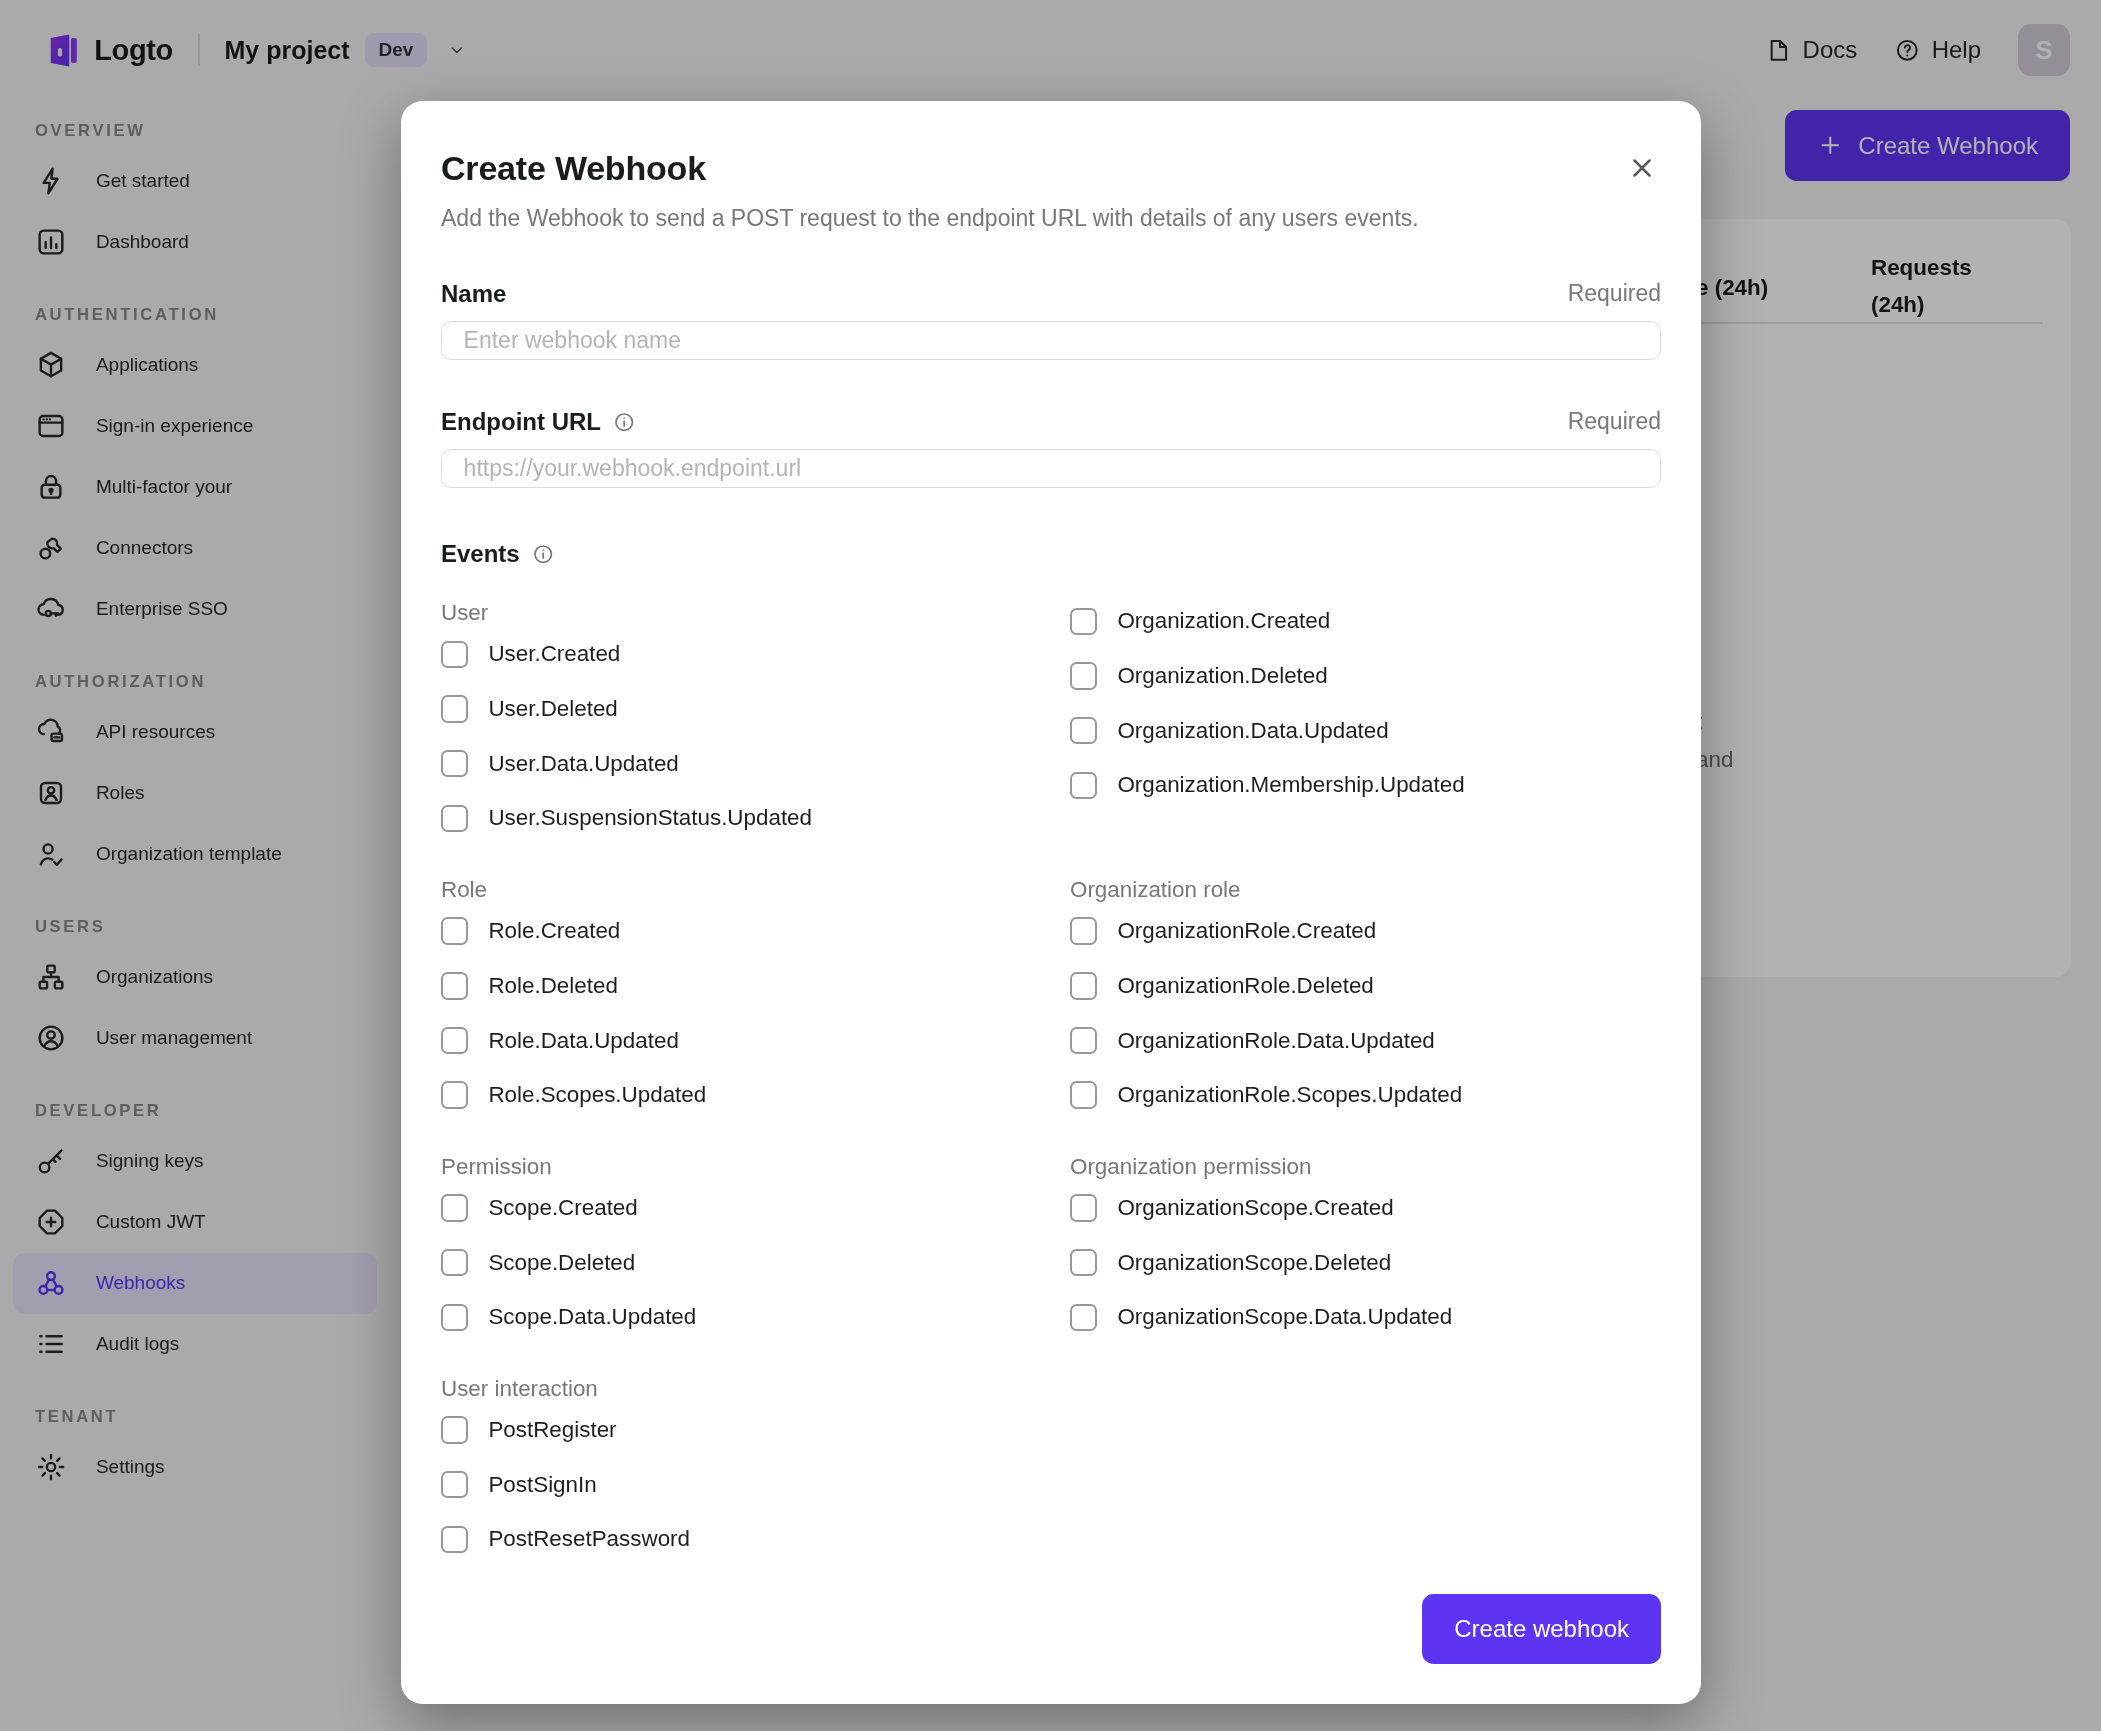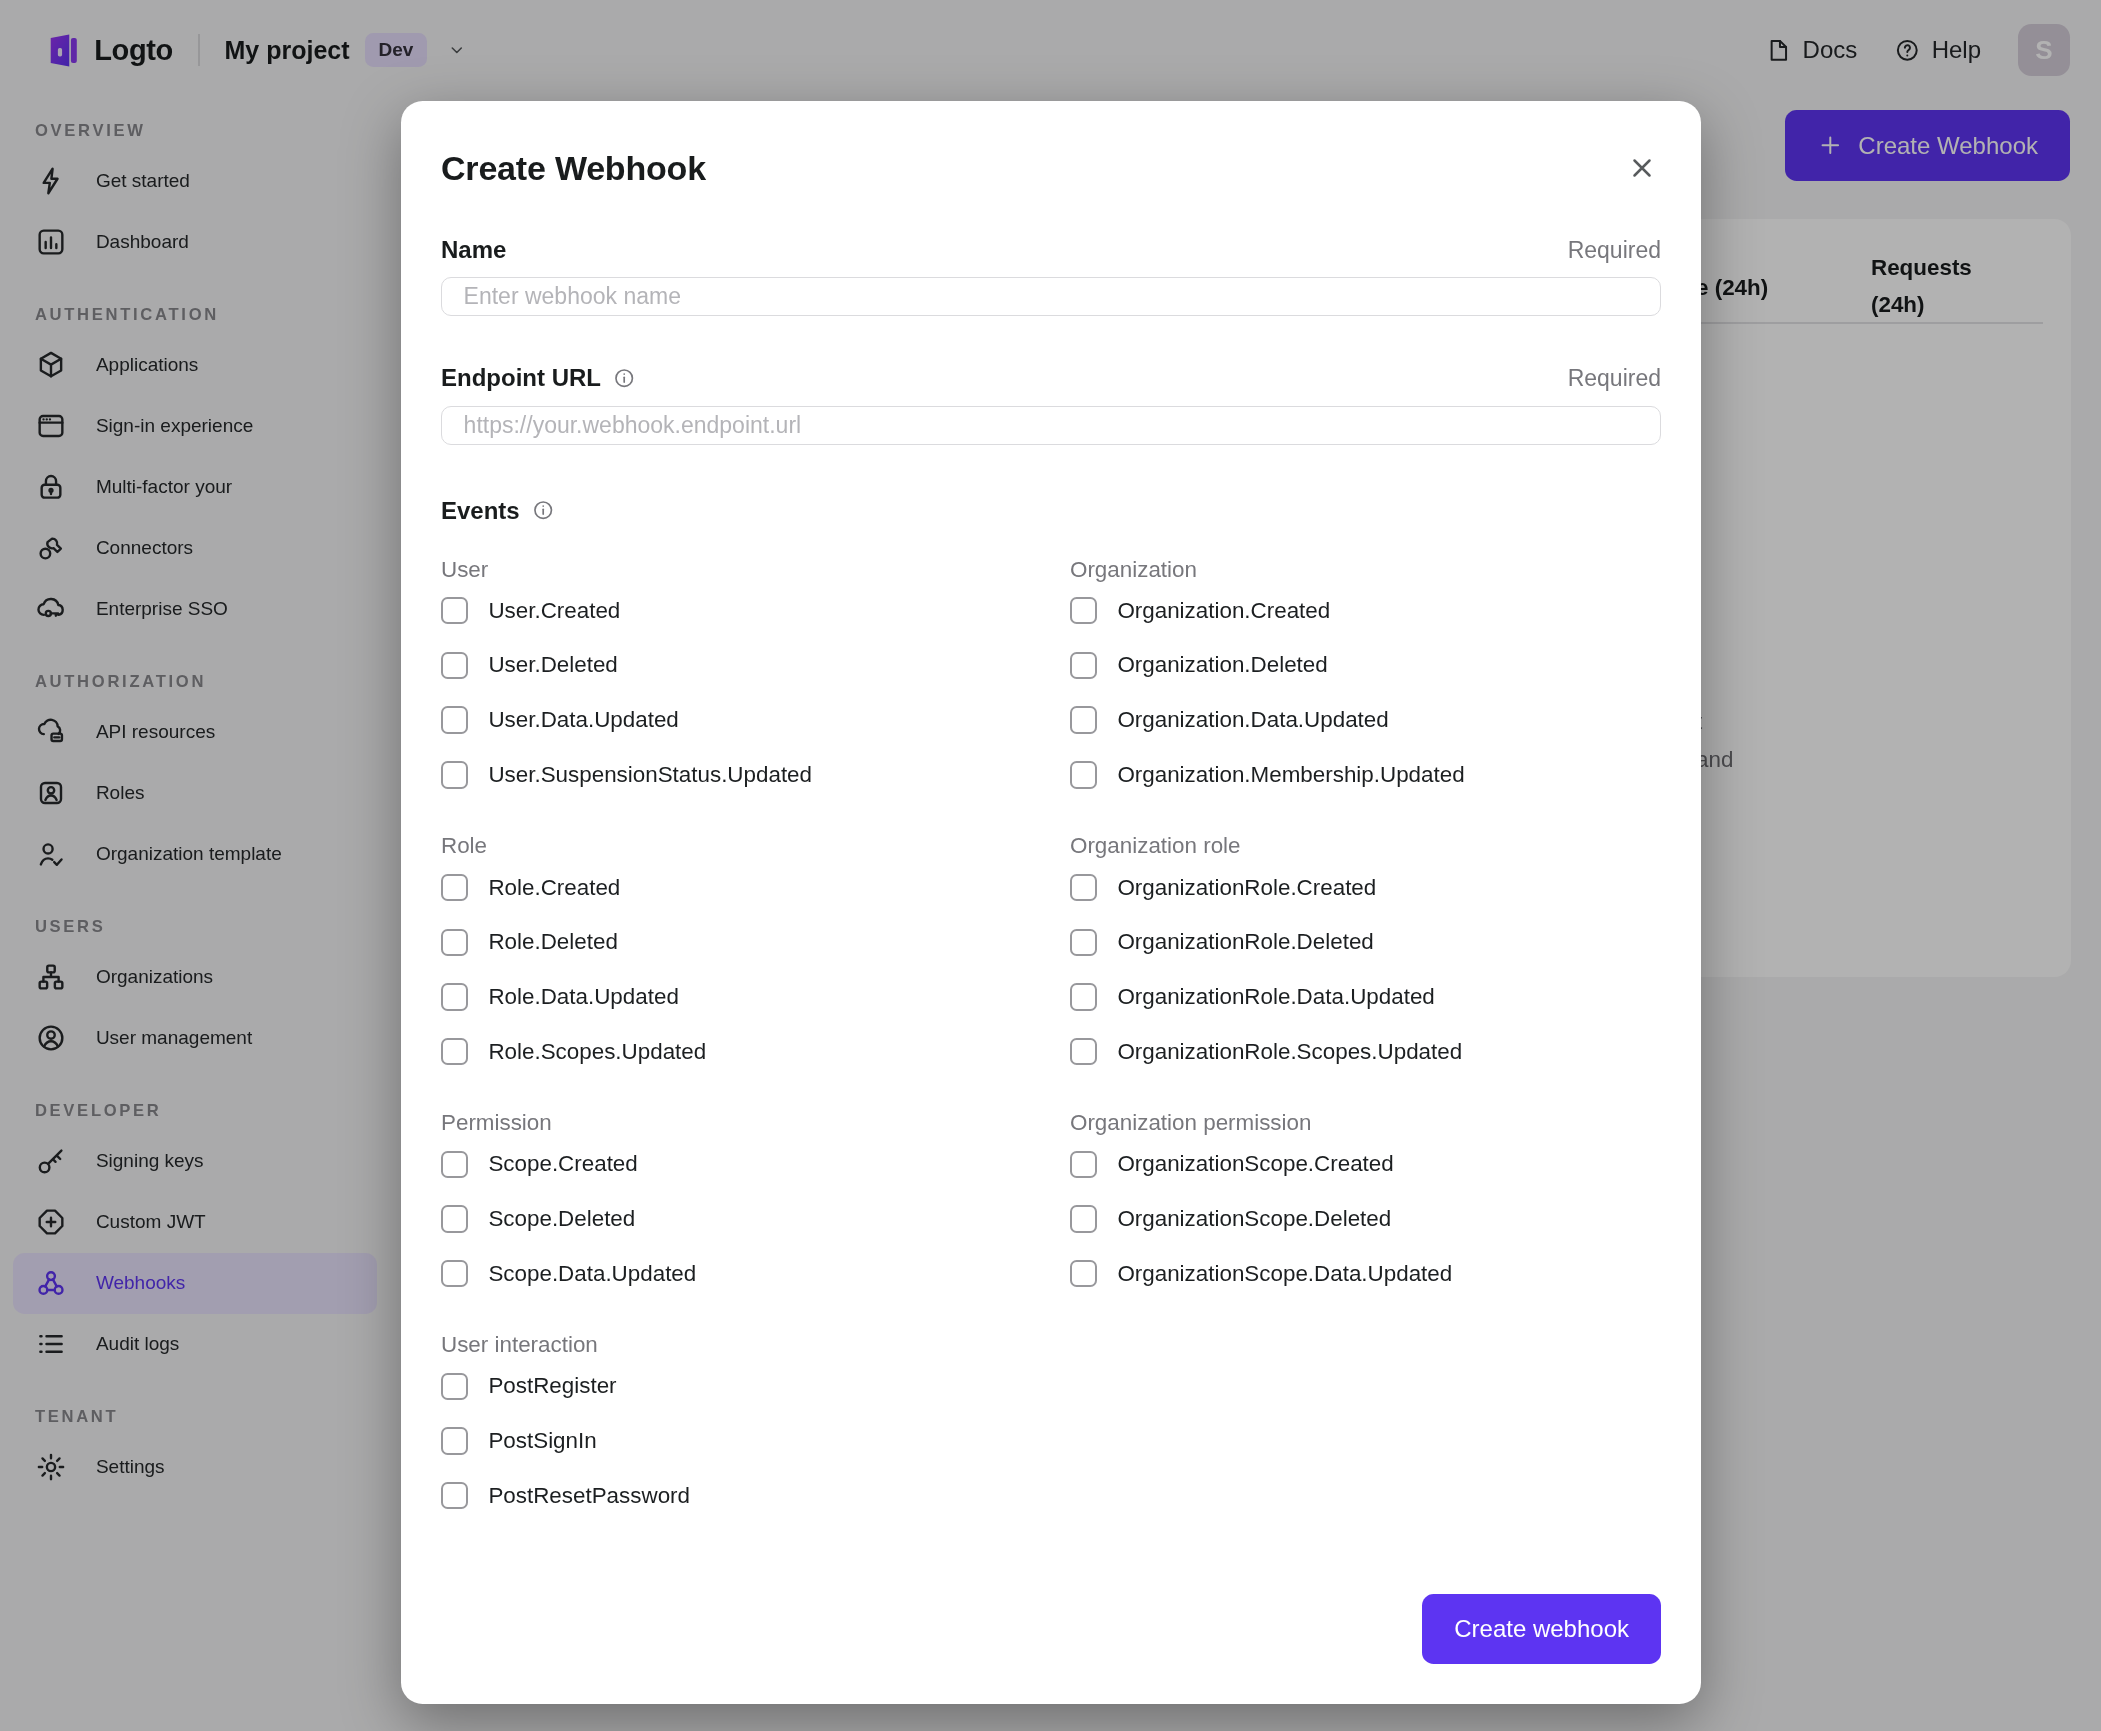--- a/index.html
+++ b/index.html
@@ -336,20 +336,21 @@
 
 <section class="modal">
   <div class="modal-head">
     <h1 class="modal-title" style="margin:0;">Create Webhook</h1>
     <div class="close-btn">
       <svg class="ic" viewBox="0 0 24 24">
           <path d="M6 6l12 12M18 6L6 18"></path>
         </svg>
     </div>
   </div>
+  <div class="modal-sub">Add the Webhook to send a POST request to the endpoint URL with details of any users events.</div>
 
   <div class="field">
     <div class="field-row">
       <span class="field-label">Name</span>
       <span class="required">Required</span>
     </div>
     <input class="text-input" type="text" placeholder="Enter webhook name" style="">
   </div>
 
   <div class="field">
@@ -392,21 +393,20 @@
         <label class="event-item">
           <span class="cb"></span>
           <span class="event-label">User.Data.Updated</span>
         </label>
         <label class="event-item">
           <span class="cb"></span>
           <span class="event-label">User.SuspensionStatus.Updated</span>
         </label>
       </div>
       <div class="event-group">
-        <div class="group-title">Organization</div>
         <label class="event-item">
           <span class="cb"></span>
           <span class="event-label">Organization.Created</span>
         </label>
         <label class="event-item">
           <span class="cb"></span>
           <span class="event-label">Organization.Deleted</span>
         </label>
         <label class="event-item">
           <span class="cb"></span>

